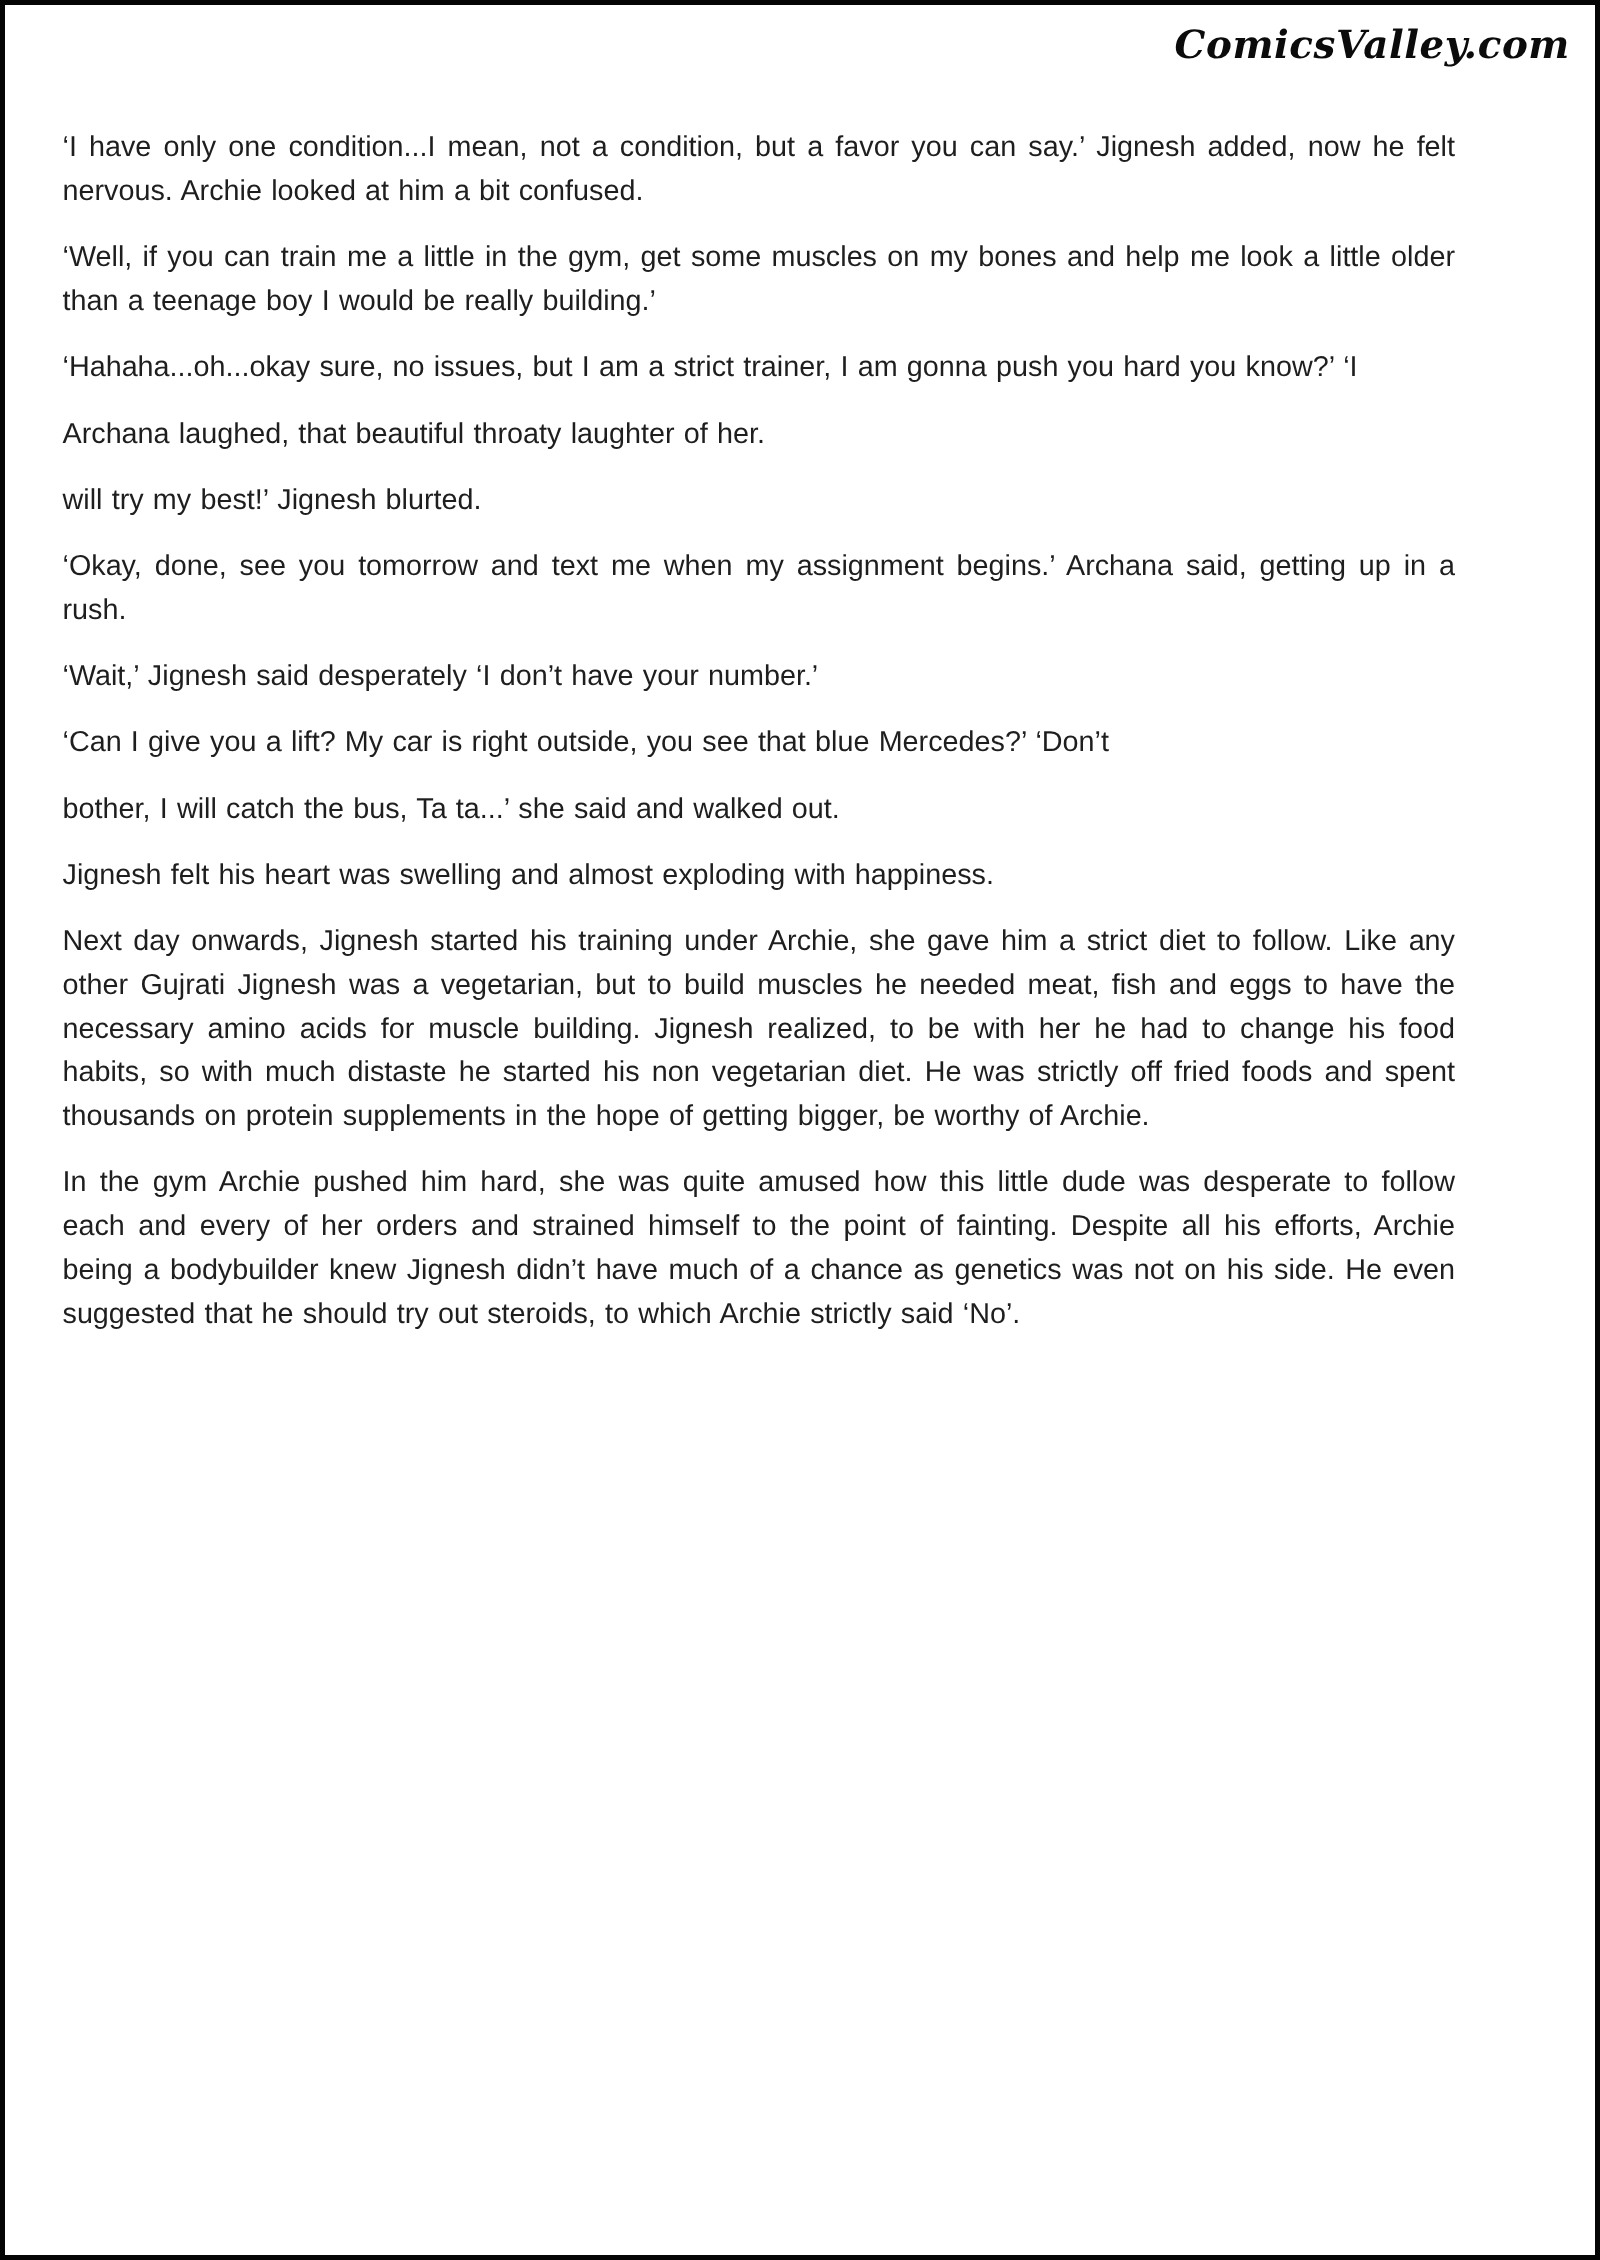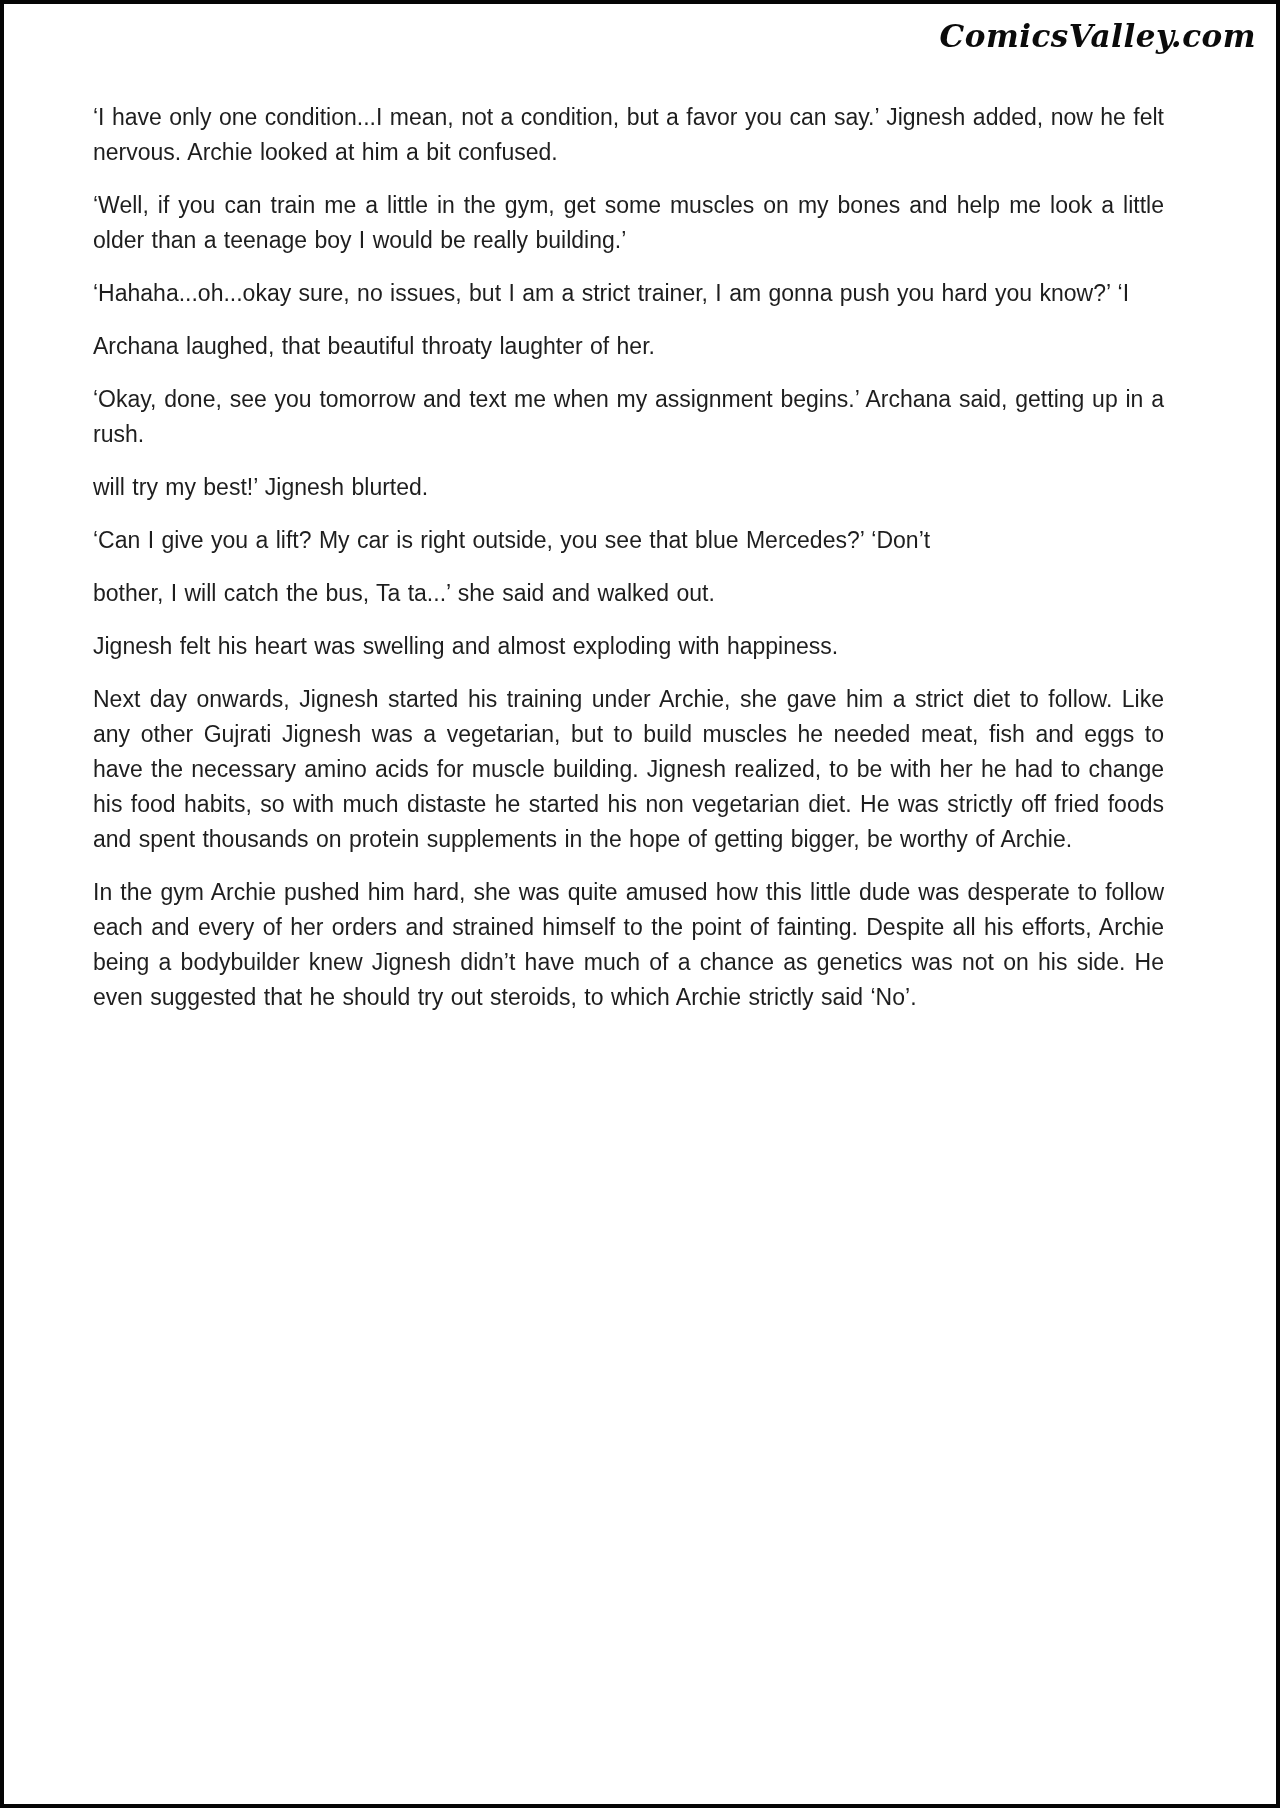--- a/index.html
+++ b/index.html
@@ -25,21 +25,21 @@
   .logo {
     font-family: "DejaVu Serif", "Liberation Serif", serif;
     font-style: italic;
     font-weight: bold;
     font-size: 31px;
     color: #0b0b0b;
     letter-spacing: 0.5px;
     white-space: nowrap;
   }
   .content {
-    padding: 42px 112px 0 89px;
+    padding: 42px 112px 0 46px;
   }
   .content p {
     margin: 0 0 18px 0;
     font-size: 23px;
     line-height: 35px;
     color: #1e1e1e;
     text-align: justify;
     word-spacing: 1px;
   }
 </style>
@@ -48,21 +48,22 @@
 
 <div class="page">
   <div class="header">
     <span class="logo">ComicsValley.com</span>
   </div>
   <div class="content">
     <p>‘I have only one condition...I mean, not a condition, but a favor you can say.’ Jignesh added, now he felt nervous. Archie looked at him a bit confused.</p>
     <p>‘Well, if you can train me a little in the gym, get some muscles on my bones and help me look a little older than a teenage boy I would be really building.’</p>
     <p>‘Hahaha...oh...okay sure, no issues, but I am a strict trainer, I am gonna push you hard you know?’ ‘I</p>
     <p>Archana laughed, that beautiful throaty laughter of her.</p>
+    <p>will try my best!’ Jignesh blurted.</p>
     <p>‘Okay, done, see you tomorrow and text me when my assignment begins.’ Archana said, getting up in a rush.</p>
-    <p>will try my best!’ Jignesh blurted.</p>
+    <p>‘Wait,’ Jignesh said desperately ‘I don’t have your number.’</p>
     <p>‘Can I give you a lift? My car is right outside, you see that blue Mercedes?’ ‘Don’t</p>
     <p>bother, I will catch the bus, Ta ta...’ she said and walked out.</p>
     <p>Jignesh felt his heart was swelling and almost exploding with happiness.</p>
     <p>Next day onwards, Jignesh started his training under Archie, she gave him a strict diet to follow. Like any other Gujrati Jignesh was a vegetarian, but to build muscles he needed meat, fish and eggs to have the necessary amino acids for muscle building. Jignesh realized, to be with her he had to change his food habits, so with much distaste he started his non vegetarian diet. He was strictly off fried foods and spent thousands on protein supplements in the hope of getting bigger, be worthy of Archie.</p>
     <p>In the gym Archie pushed him hard, she was quite amused how this little dude was desperate to follow each and every of her orders and strained himself to the point of fainting. Despite all his efforts, Archie being a bodybuilder knew Jignesh didn’t have much of a chance as genetics was not on his side. He even suggested that he should try out steroids, to which Archie strictly said ‘No’.</p>
   </div>
 </div>
 
 </body></html>

